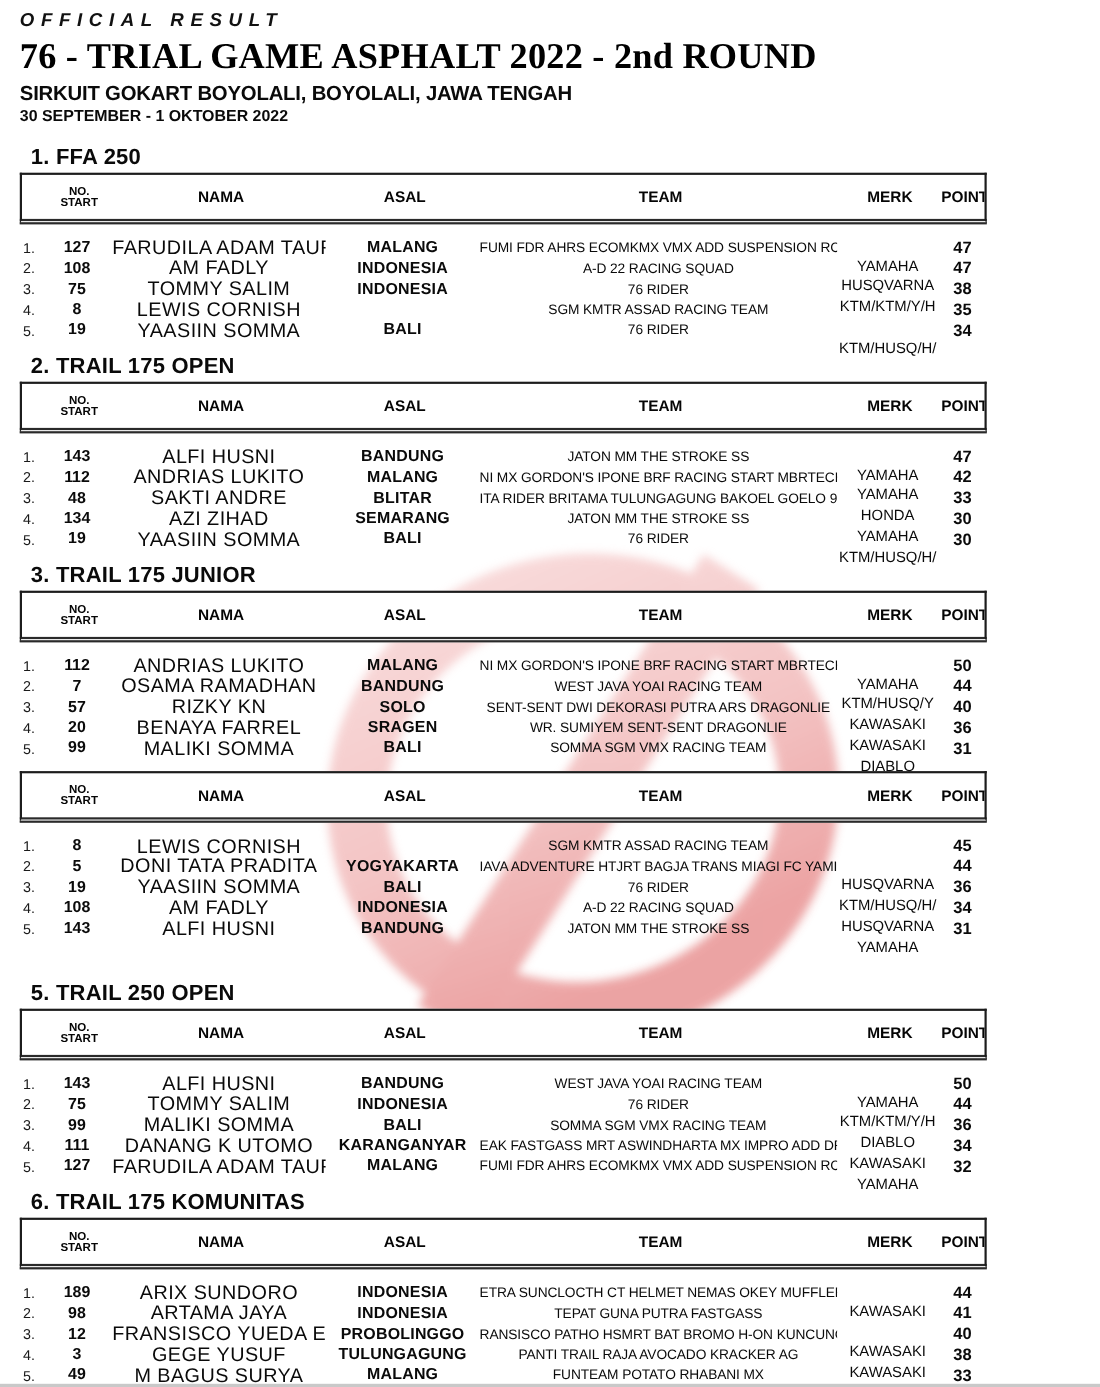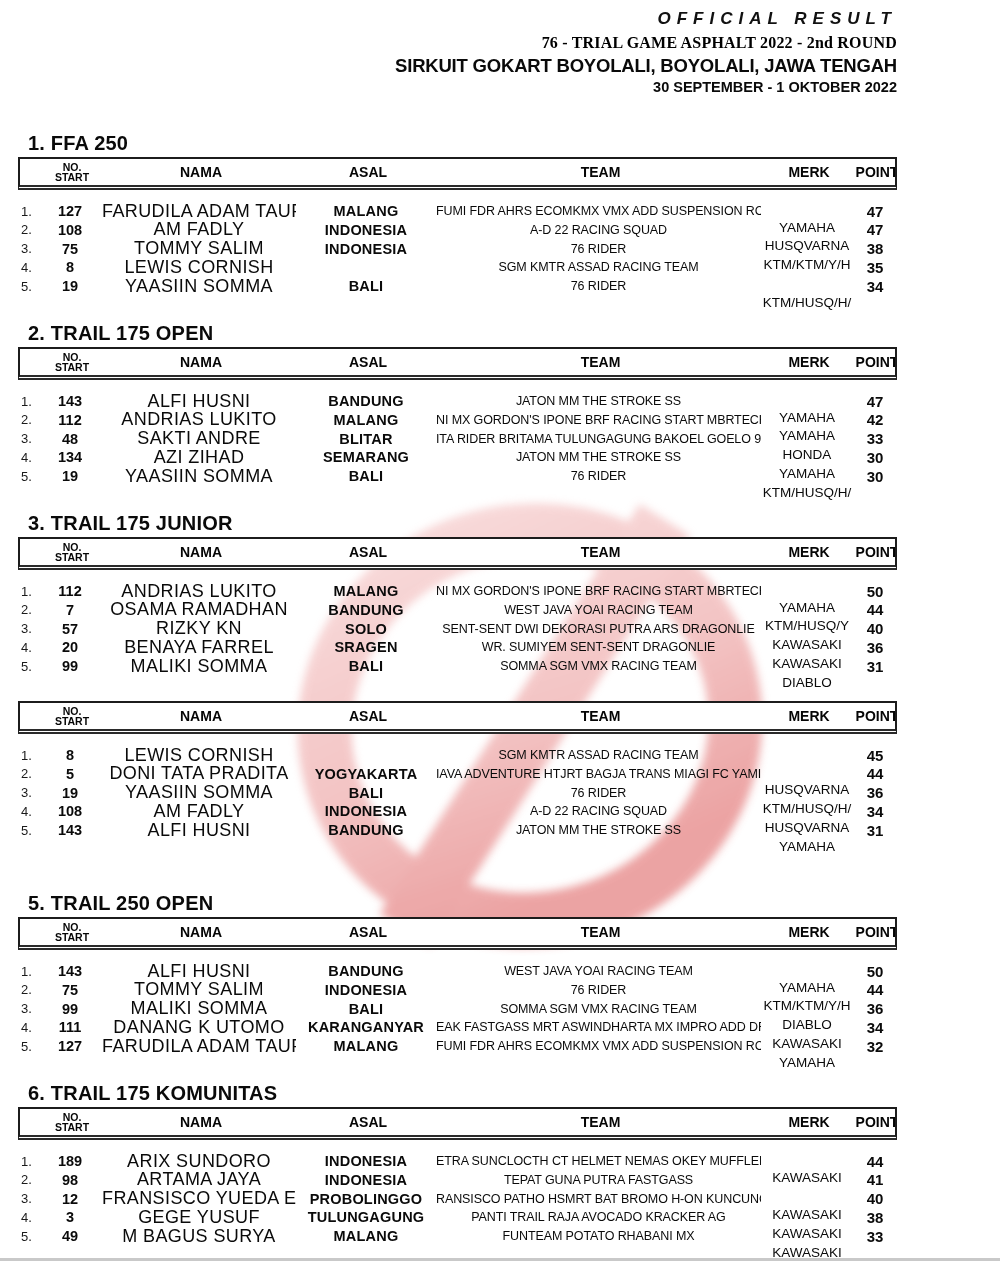--- a/index.html
+++ b/index.html
@@ -12,50 +12,50 @@
   }
   .watermark {
     position: absolute; left: 268px; top: 488px;
     width: 524px; height: 472px;
     z-index: 0; pointer-events: none;
   }
   .content { position: relative; z-index: 1; }
   .page-header {
     width: 879px; margin-left: 18px;
     padding-top: 9px; height: 131px;
-    text-align: right;
+    text-align: left;
   }
   .official {
     font-size: 17px; font-style: italic; font-weight: 600;
     letter-spacing: 6px; color: #111; margin-bottom: 5px;
   }
   .title {
     font-family: "Liberation Serif", serif;
-    font-size: 16px; font-weight: bold; color: #000;
+    font-size: 33px; font-weight: bold; color: #000;
     margin-bottom: 3px; letter-spacing: 0.2px;
   }
   .venue {
     font-size: 18.5px; font-weight: bold; letter-spacing: -0.2px;
     margin-bottom: 2px;
   }
   .dates { font-size: 14.5px; font-weight: bold; }
 
   .section { height: 190px; }
   .sec-heading {
     font-size: 20px; font-weight: bold; color: #0a0a0a;
     line-height: 24px; height: 26px; margin-left: 28px;
     letter-spacing: 0.2px;
   }
   .tbl { width: 879px; margin-left: 18px; }
   .grid-cols {
     display: grid;
     grid-template-columns: 20px 64px 194px 140px 325px 92px 44px;
   }
   .thead {
-    height: 33px;
+    height: 47px;
     border: 2px solid #1c1c1c;
     border-bottom: 5px double #2a2a2a;
     background: #ffffff;
     align-items: center;
     overflow: hidden;
   }
   .thead .hc {
     text-align: center; font-weight: bold; font-size: 14px;
     white-space: nowrap; color: #050505;
   }

